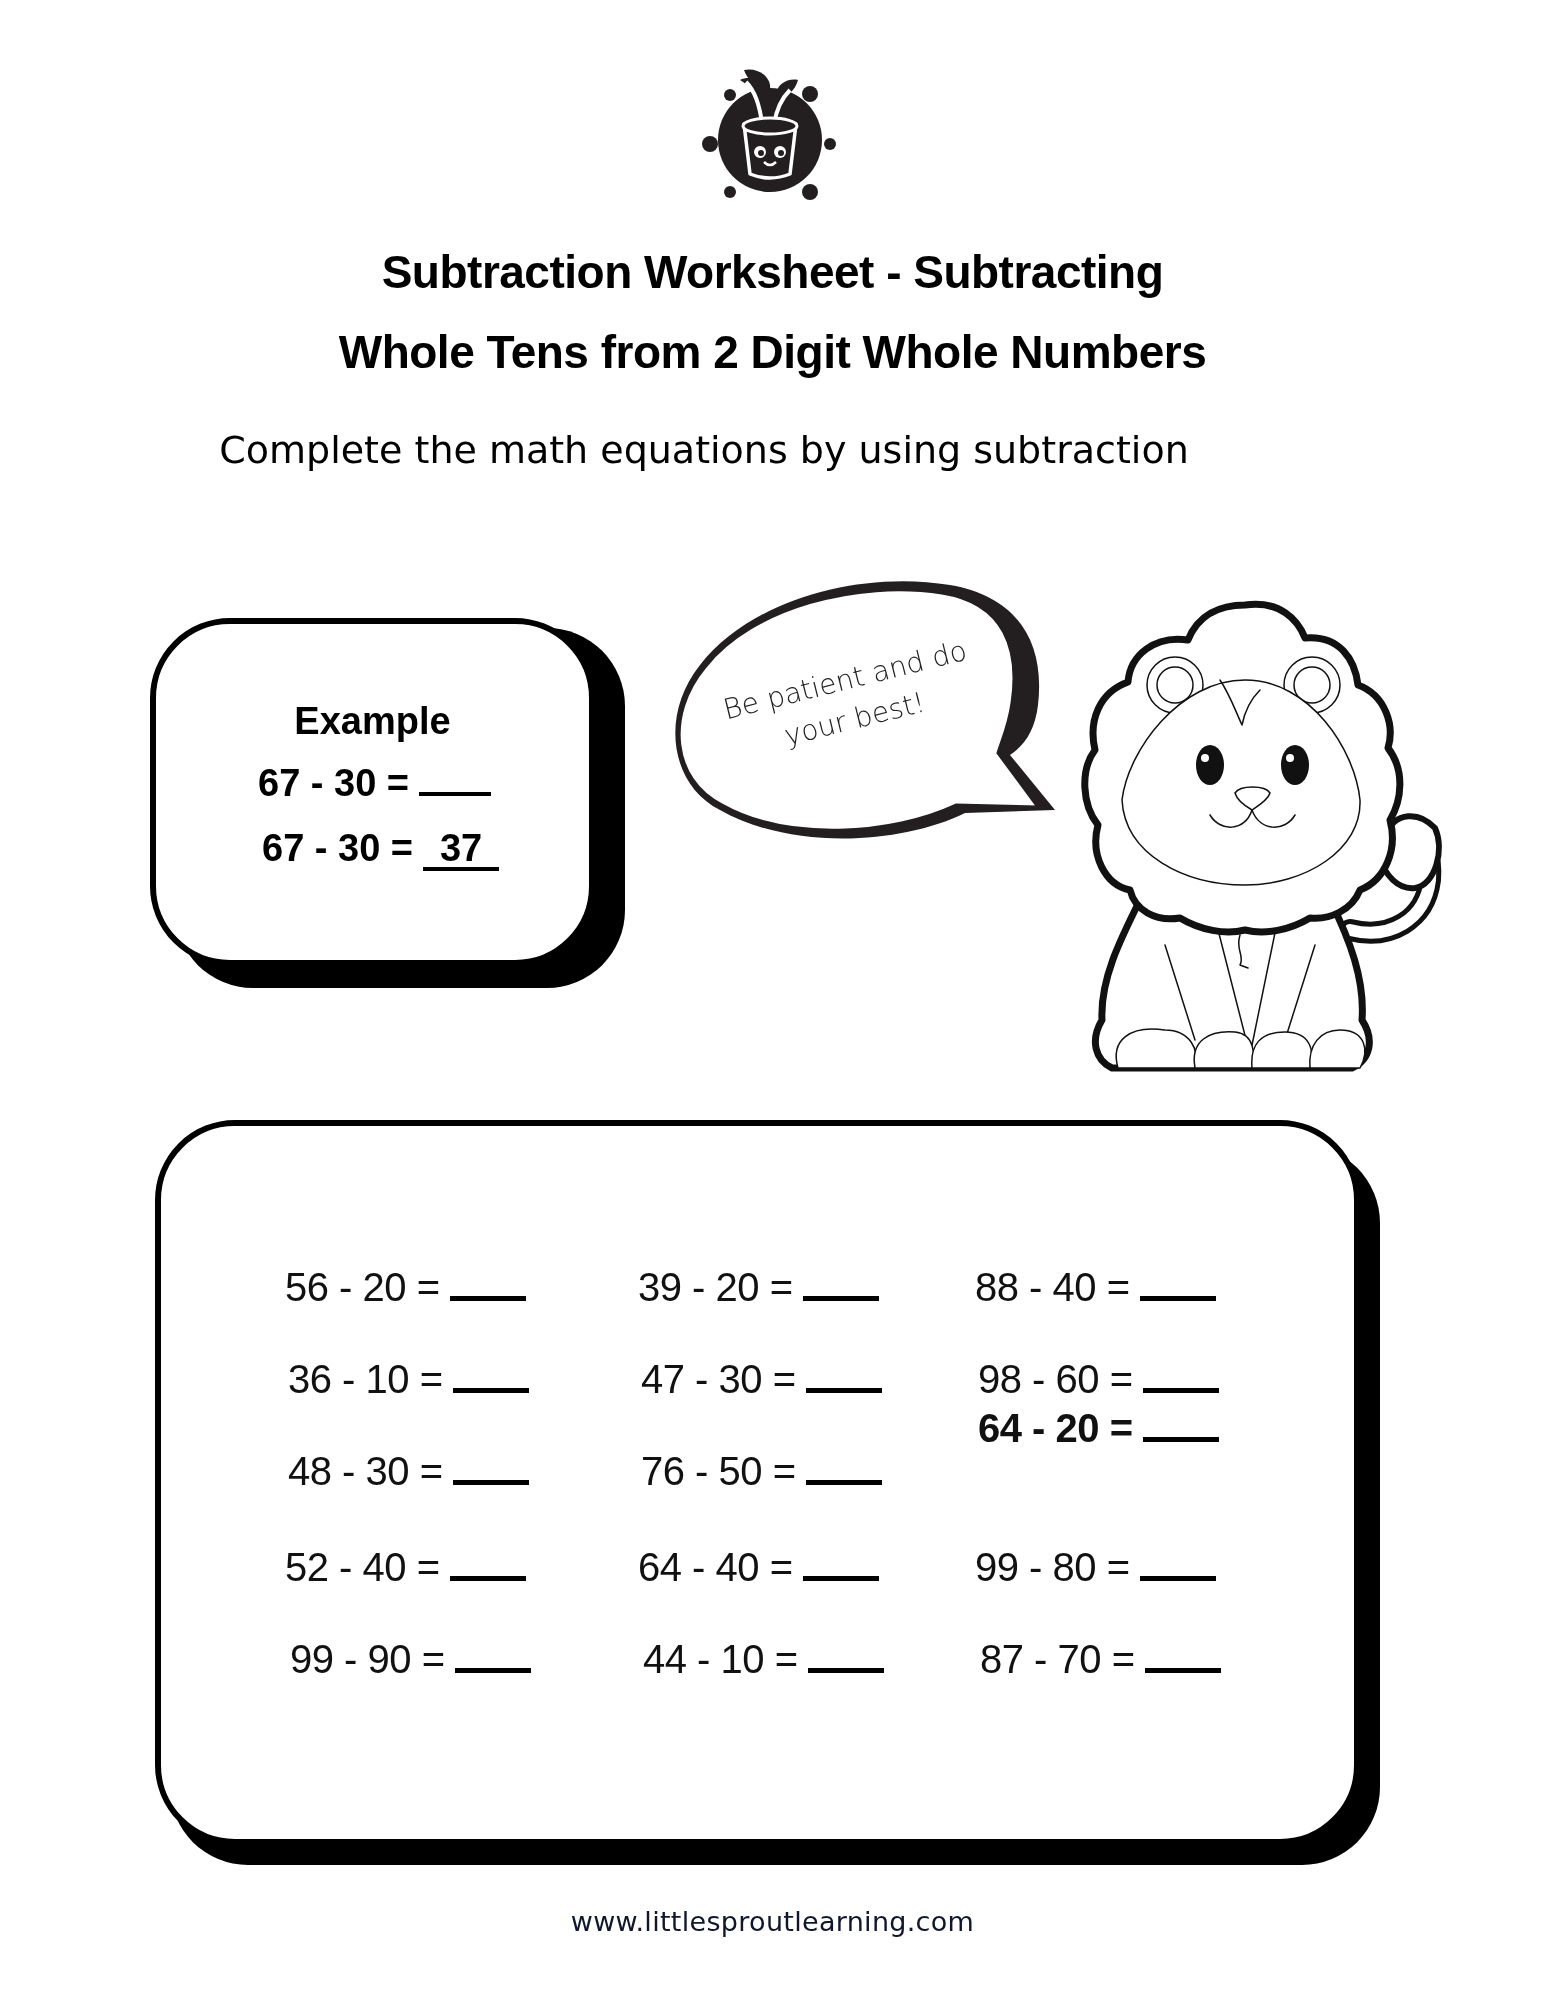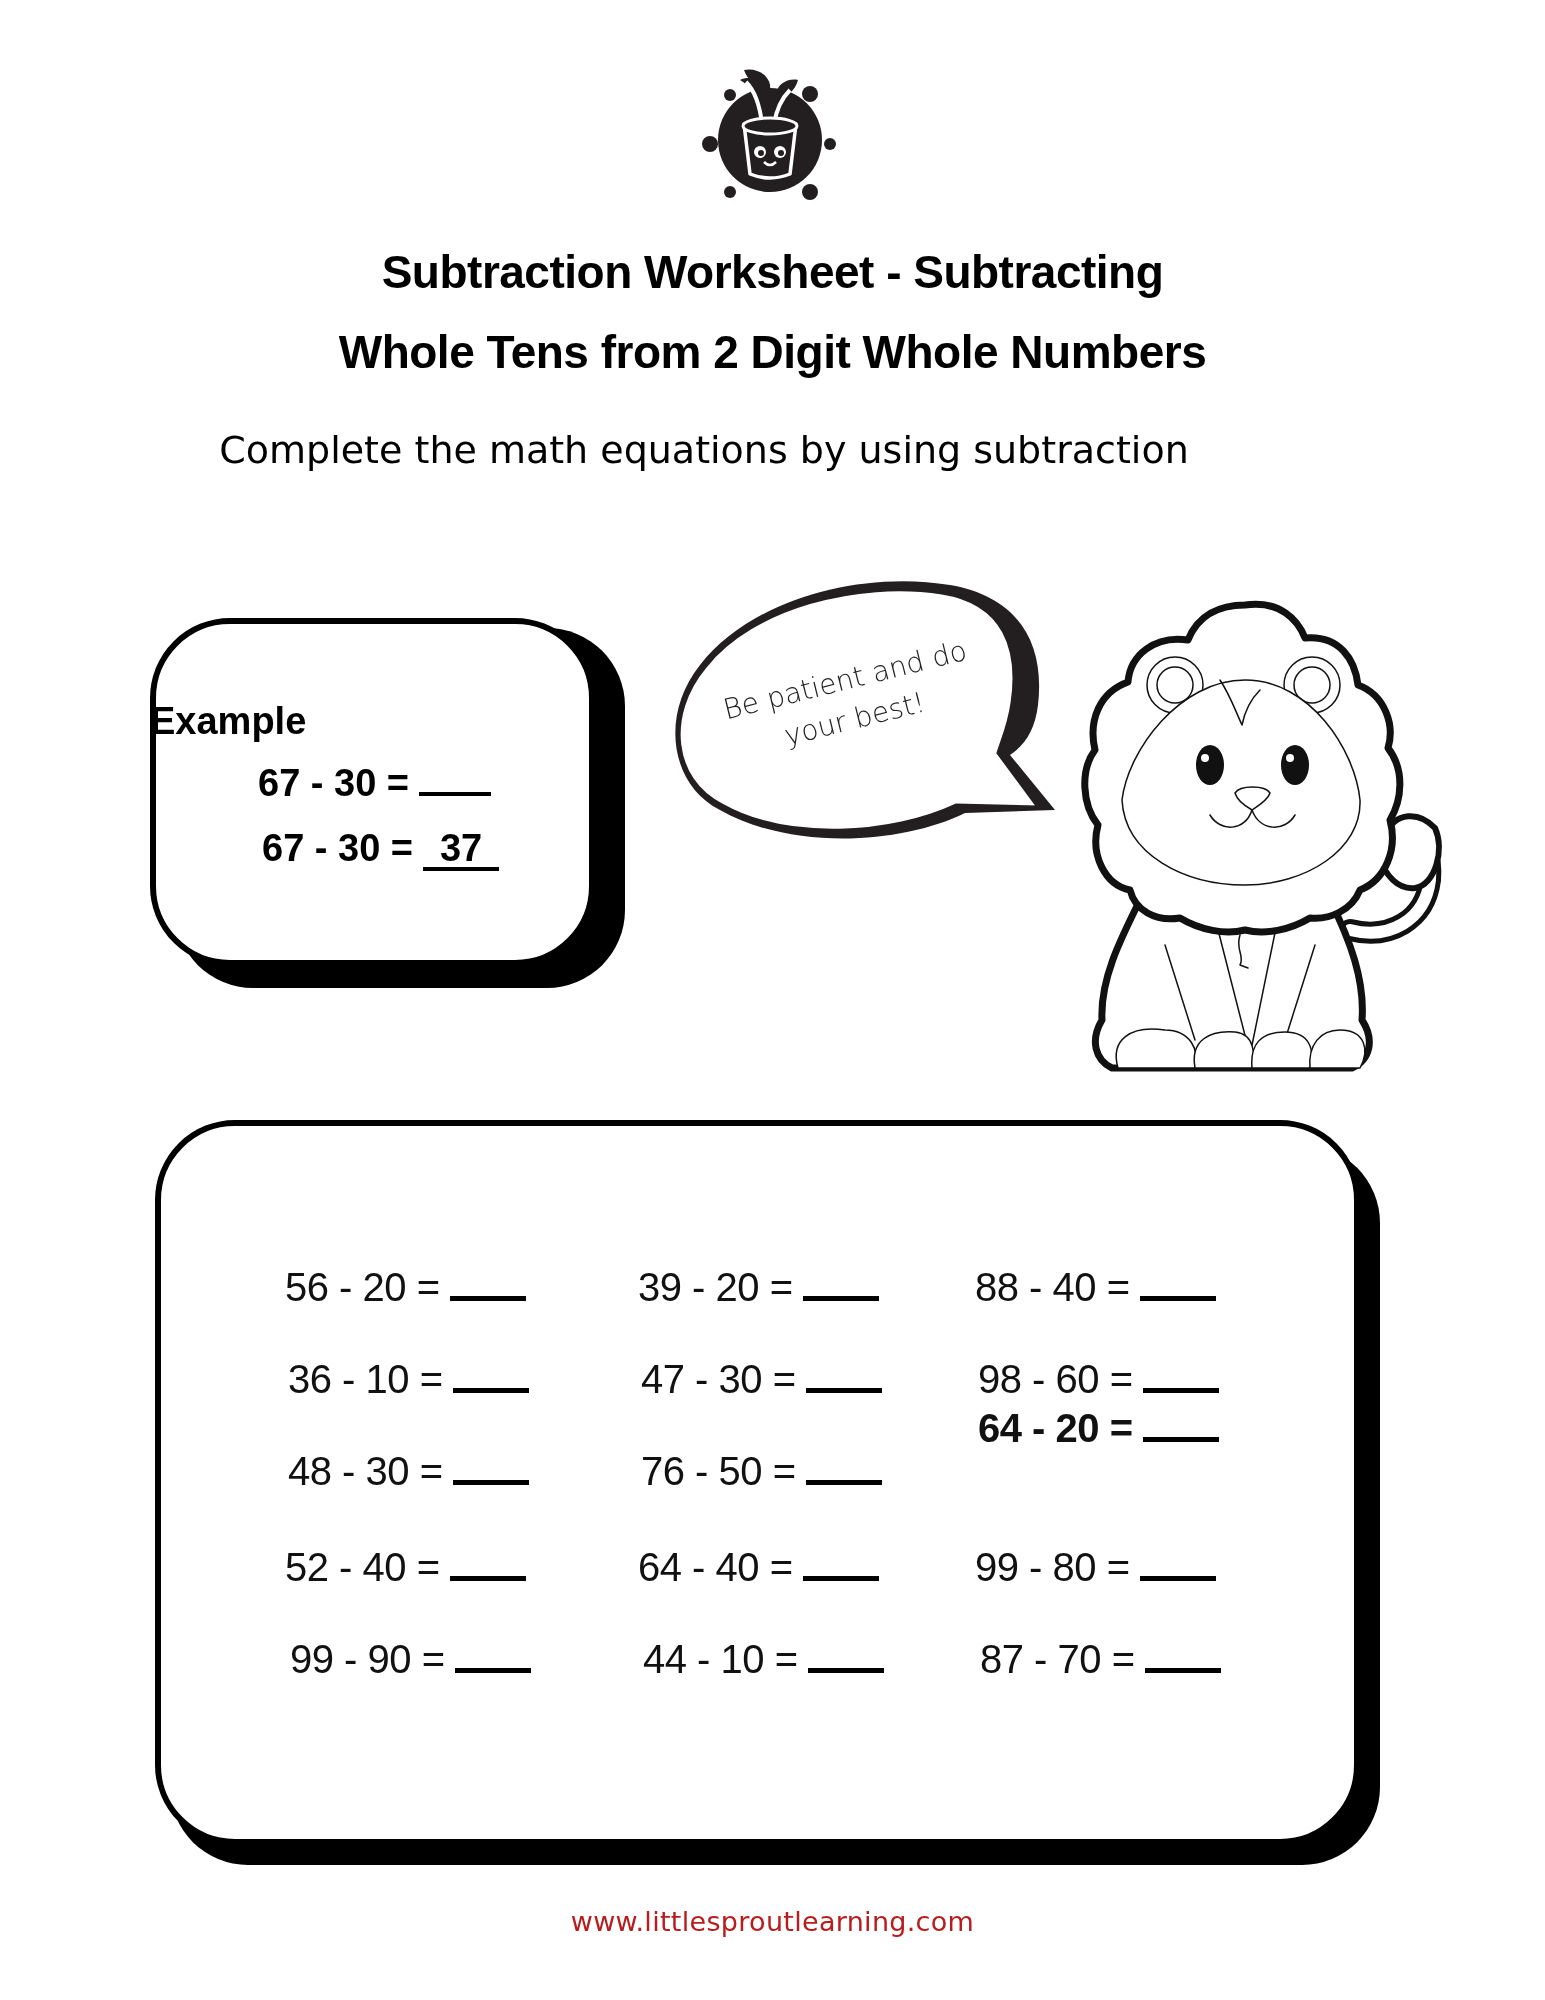--- a/index.html
+++ b/index.html
@@ -7,40 +7,40 @@
   .abs { position: absolute; }
   #logo { left: 690px; top: 52px; width: 160px; height: 150px; }
   .title { left: 0; width: 1545px; text-align: center; font-family: Liberation Sans, sans-serif; font-weight: bold; font-size: 46px; letter-spacing: -0.5px; color: #000; }
   #title1 { top: 245px; }
   #title2 { top: 325px; }
   #subtitle { left: 0; width: 1408px; top: 428px; text-align: center; font-family: "DejaVu Sans", sans-serif; font-size: 38px; color: #000; }
 
   
   #example-shadow { left: 175px; top: 628px; width: 450px; height: 360px; background: #000; border-radius: 78px; }
   #example-box { left: 150px; top: 618px; width: 445px; height: 348px; background: #fff; border: 6px solid #000; border-radius: 80px; box-sizing: border-box; }
-  #example-label { left: 150px; width: 445px; top: 700px; font-family: "Liberation Sans", sans-serif; font-weight: bold; font-size: 38px; }
+  #example-label { left: 150px; width: 445px; top: 700px; text-align: center; font-family: "Liberation Sans", sans-serif; font-weight: bold; font-size: 38px; }
   .ex-eq { font-family: "Liberation Sans", sans-serif; font-weight: bold; font-size: 38px; white-space: nowrap; }
   #ex-eq1 { left: 258px; top: 758px; }
   #ex-eq2 { left: 262px; top: 827px; }
   .ex-blank { display: inline-block; width: 72px; border-bottom: 4px solid #000; height: 34px; vertical-align: baseline; margin-left: 10px; }
   .ex-answer { display: inline-block; width: 76px; border-bottom: 4px solid #000; text-align: center; margin-left: 10px; line-height: 38px; }
 
   
   #bubble { left: 660px; top: 555px; width: 400px; height: 310px; }
   #bubble-text { left: 700px; top: 660px; width: 300px; text-align: center; font-family: "DejaVu Sans", sans-serif; font-size: 28px; font-weight: 300; color: #222; transform: rotate(-14deg); transform-origin: center; line-height: 40px; }
 
   #lion { left: 1040px; top: 600px; width: 410px; height: 490px; }
 
   
   #problems-shadow { left: 170px; top: 1145px; width: 1210px; height: 720px; background: #000; border-radius: 78px; }
   #problems-box { left: 155px; top: 1120px; width: 1205px; height: 725px; background: #fff; border: 6px solid #000; border-radius: 80px; box-sizing: border-box; }
   .problem { font-family: "Liberation Sans", sans-serif; font-size: 40px; font-weight: normal; white-space: nowrap; color: #111; letter-spacing: -0.5px; }
   .blank { display: inline-block; width: 76px; border-bottom: 5px solid #000; height: 30px; vertical-align: baseline; margin-left: 10px; }
 
-  #footer { left: 0; width: 1545px; top: 1906px; text-align: center; font-family: "DejaVu Sans", sans-serif; font-size: 27px; color: #b91c1c; letter-spacing: 0.3px; }
+  #footer { left: 0; width: 1545px; top: 1906px; text-align: center; font-family: "DejaVu Sans", sans-serif; font-size: 27px; color: #0f172a; letter-spacing: 0.3px; }
 </style>
 </head>
 <body>
 
 <svg id="logo" class="abs" viewBox="0 0 160 150">
   <circle cx="80" cy="88" r="52" fill="#231f20"></circle>
   <circle cx="40" cy="43" r="6" fill="#231f20"></circle>
   <circle cx="120" cy="42" r="8" fill="#231f20"></circle>
   <circle cx="20" cy="92" r="8" fill="#231f20"></circle>
   <circle cx="140" cy="92" r="6" fill="#231f20"></circle>

